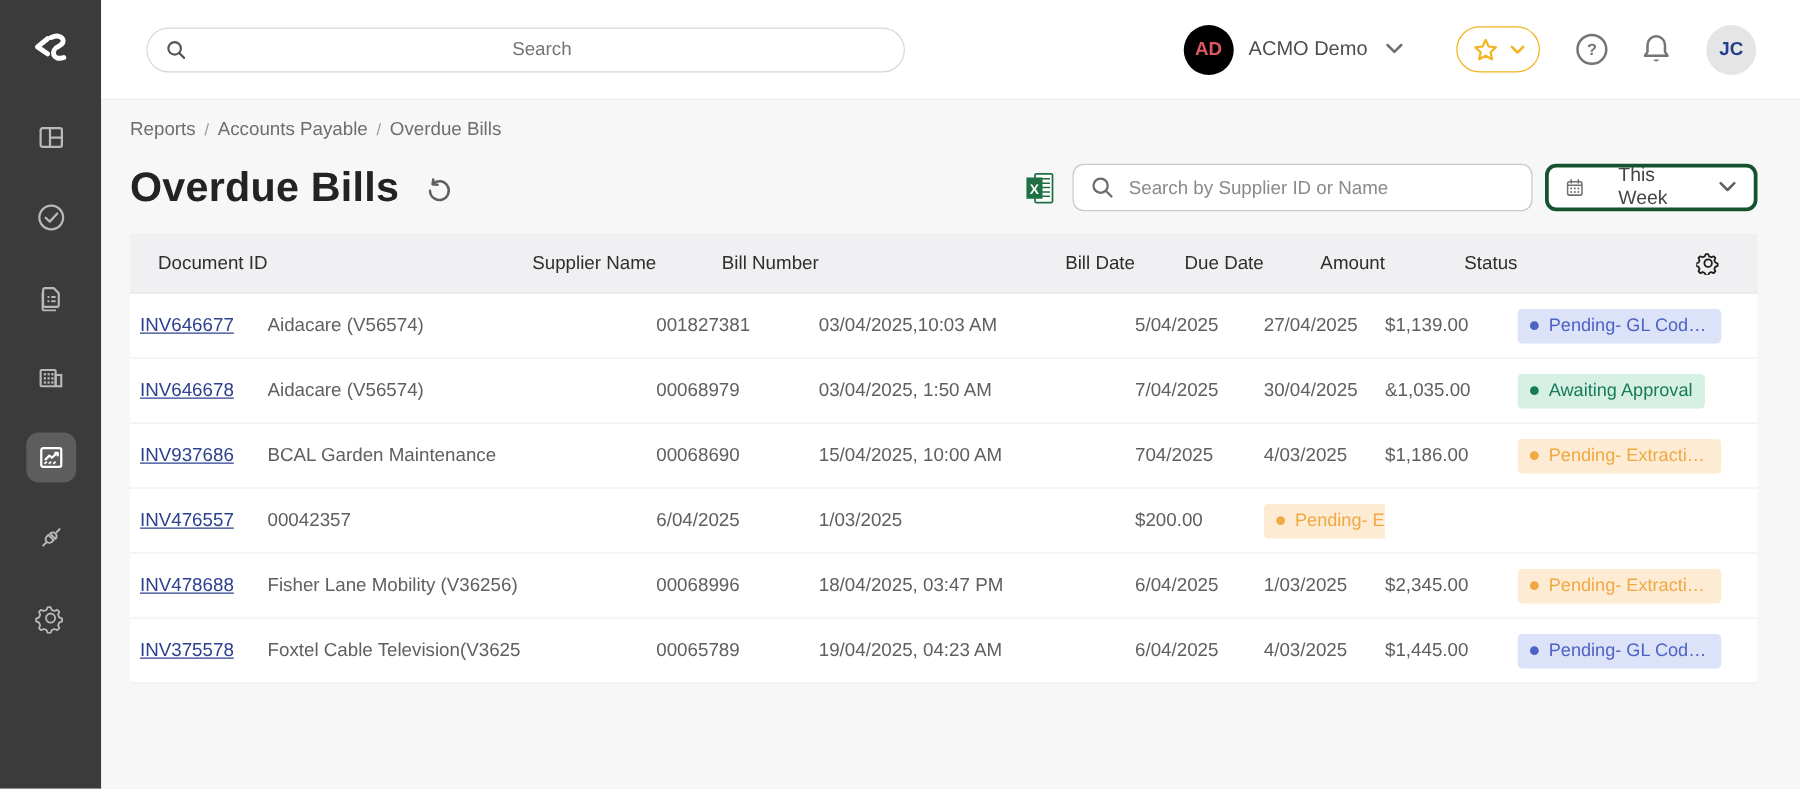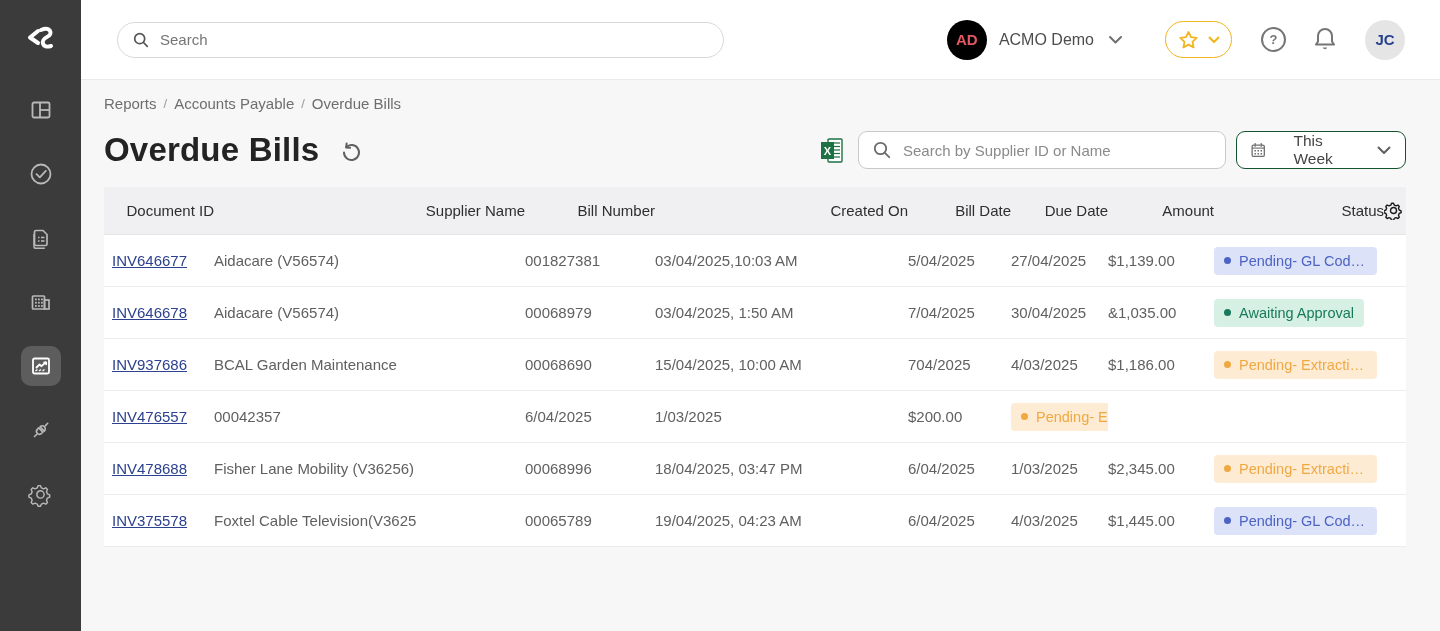--- a/index.html
+++ b/index.html
@@ -19,21 +19,21 @@
 
   
   .main { flex:1; display:flex; flex-direction:column; background:#f7f7f8; }
 
   
   .topbar { height:80px; background:#fff; border-bottom:1px solid #eaeaea;
     display:flex; align-items:center; padding:0 35px 0 36px; }
   .global-search { position:relative; width:607px; }
   .global-search input { width:607px; height:36px; border:1px solid #d8d8d8; border-radius:18px;
     padding:0 16px 0 42px; font-size:15px; color:#333; outline:none; background:#fff;
-    font-family:inherit; }
+    font-family:inherit;text-align:center; }
   .global-search input::placeholder { color:#757575; }
   .global-search .mag { position:absolute; left:16px; top:10px; }
   .topbar-right { margin-left:auto; display:flex; align-items:center; }
   .avatar { width:40px; height:40px; border-radius:50%; display:flex; align-items:center;
     justify-content:center; font-size:15px; font-weight:700; }
   .avatar.org { background:#000000; color:#e25862; }
   .avatar.user { background:#e5e5e5; color:#25408f; }
   .org-name { font-size:16px; color:#4d4d4d; margin:0 14px 0 12px; }
   .chev { margin-right:0; }
   .fav-pill { width:67px; height:37px; border:1.5px solid #f2b41f; border-radius:19px;
@@ -52,21 +52,21 @@
   .page-title { font-size:33px; font-weight:700; color:#232323; letter-spacing:0.2px; }
   .refresh-btn { margin-left:22px; margin-top:4px; }
   .title-tools { margin-left:auto; display:flex; align-items:center; }
   .excel-btn { margin-right:14px; }
   .supplier-search { position:relative; }
   .supplier-search input { width:368px; height:38px; border:1px solid #c9c9c9; border-radius:9px;
     background:#fff; padding:0 12px 0 44px; font-size:15px; color:#333; outline:none;
     font-family:inherit; }
   .supplier-search input::placeholder { color:#8a8a8a; }
   .supplier-search .mag { position:absolute; left:15px; top:10px; }
-  .date-filter { width:170px; height:38px; margin-left:10px; border:1px solid #14532d;
+  .date-filter { width:170px; height:38px; margin-left:10px; border:3px solid #14532d;
     border-radius:9px; background:#fff; display:flex; align-items:center; padding:0 14px;
     gap:28px; cursor:pointer; font-size:15.5px; color:#454545; }
   .date-filter .chevron { margin-left:auto; }
 
   
   .table { margin-top:13px; width:1302px; }
   .tr { display:grid; grid-template-columns:110px 311px 130px 253px 103px 97px 106px 170px 1fr;
     align-items:center; }
   .thead { background:#f0f0f2; height:48px; border-bottom:1px solid #e6e6e8; }
   .th { font-size:15px; font-weight:500; color:#2e2e2e;text-align:right; }
@@ -272,21 +272,20 @@
             </span>
           </div>
         </div>
       </div>
 
       <div class="table">
         <div class="tr thead">
           <div class="th">Document ID</div>
           <div class="th">Supplier Name</div>
           <div class="th">Bill Number</div>
-          <div class="th">Created On</div>
           <div class="th">Bill Date</div>
           <div class="th">Due Date</div>
           <div class="th">Amount</div>
           <div class="th">Status</div>
           <div class="th gear-cell">
             <button class="icon-btn">
               <svg width="19" height="19" viewBox="0 0 24 24">
                 <path d="M12 8.2 a3.8 3.8 0 1 0 0 7.6 a3.8 3.8 0 0 0 0 -7.6 z M12 2.8 l1 2.4 2.2 0.9 2.4 -1 1.7 1.7 -1 2.4 0.9 2.2 2.4 1 v2.4 l-2.4 1 -0.9 2.2 1 2.4 -1.7 1.7 -2.4 -1 -2.2 0.9 -1 2.4 h-2.4 l-1 -2.4 -2.2 -0.9 -2.4 1 -1.7 -1.7 1 -2.4 -0.9 -2.2 -2.4 -1 v-2.4 l2.4 -1 0.9 -2.2 -1 -2.4 1.7 -1.7 2.4 1 2.2 -0.9 1 -2.4 z" fill="none" stroke="#1c1c1c" stroke-width="1.8" stroke-linejoin="round"></path>
               </svg>
             </button>

